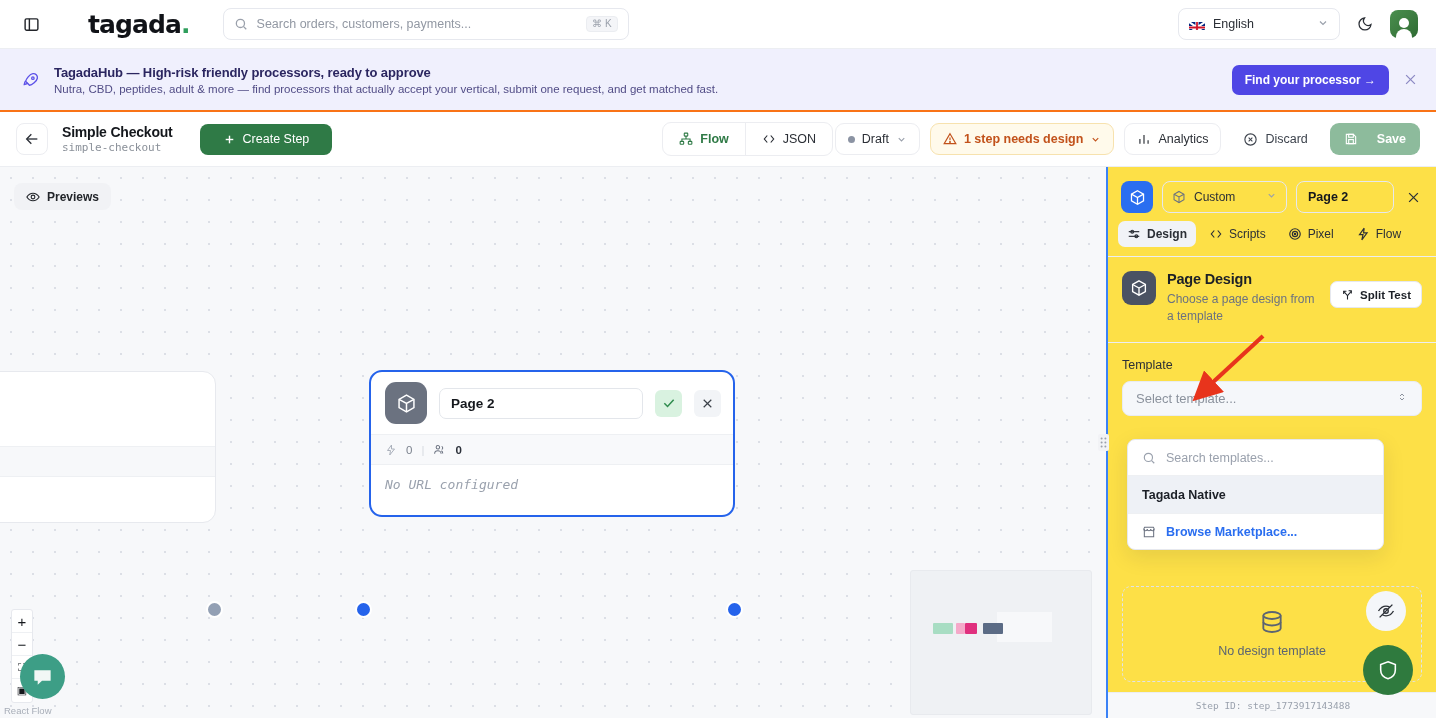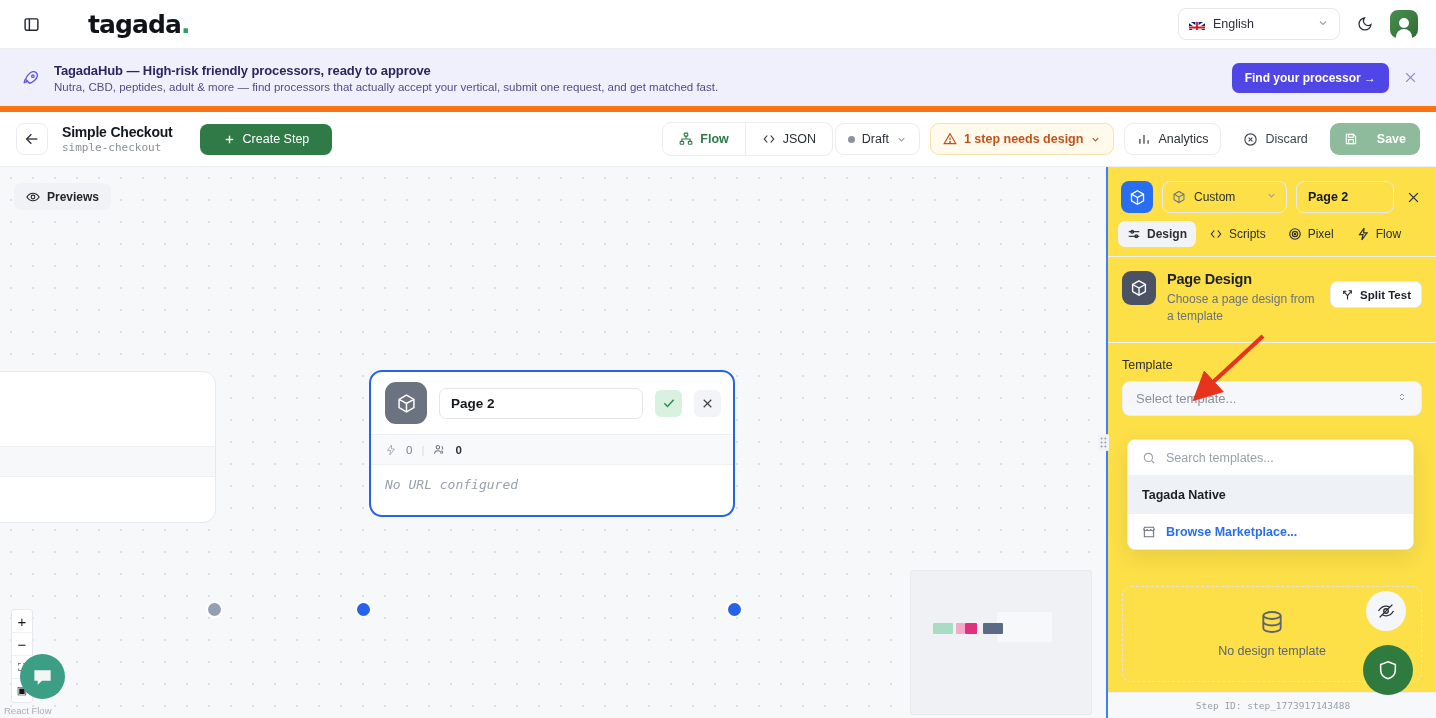--- a/index.html
+++ b/index.html
@@ -52,21 +52,21 @@
     background: linear-gradient(135deg, #4a8f4f, #2f6b33);
     display: flex; align-items: flex-end; justify-content: center; overflow: hidden; cursor: pointer;
   }
   .avatar .head { width: 10px; height: 10px; border-radius: 50%; background: #fff; position: relative; top: -10px; }
   .avatar .body { width: 16px; height: 9px; border-radius: 8px 8px 0 0; background: #fff; position:absolute; margin-top: 19px; }
 
   
   .banner {
     position: absolute; top: 49px; left: 0; width: 1436px; height: 63px;
     background: #f0f0fd; display: flex; align-items: center; padding: 0 18px;
-    border-bottom: 6px solid #f97316;
+    border-bottom: 2px solid #f97316;
   }
   .banner .rocket { color: #5d52e8; width: 26px; display:flex; align-items:center; justify-content:center; }
   .banner .btext { margin-left: 10px; }
   .banner .btitle { font-size: 13px; font-weight: 700; color: #2b2660; letter-spacing: -0.1px; }
   .banner .bsub { font-size: 11.5px; color: #514c86; margin-top: 3px; }
   .banner-actions { margin-left: auto; display: flex; align-items: center; gap: 14px; }
   .btn-processor {
     background: #4f46e5; color: #fff; font-size: 12px; font-weight: 700;
     border-radius: 7px; padding: 8px 13px; cursor: pointer; border: none; white-space: nowrap;
   }
@@ -255,21 +255,21 @@
   }
   .tmpl-sec { padding: 15px 14px 0 14px; }
   .tmpl-label { font-size: 12.5px; color: #2b2f36; }
   .tmpl-select {
     margin-top: 9px; height: 35px; background: #f5f7fa; border: 1px solid #e9ecf1;
     border-radius: 8px; display: flex; align-items: center; padding: 0 13px;
     font-size: 13px; color: #8b929d; cursor: pointer;
   }
   .tmpl-select .ud { margin-left: auto; color: #8b929d; }
   .dropdown {
-    position: absolute; left: 19px; top: 272px; width: 287px;
+    position: absolute; left: 19px; top: 272px; width: 257px;
     background: #fff; border: 1px solid #e6e8ee; border-radius: 8px;
     box-shadow: 0 7px 22px rgba(22,28,45,0.10); overflow: hidden; z-index: 10;
   }
   .dd-search {
     height: 36px; display: flex; align-items: center; gap: 10px; padding: 0 14px;
     border-bottom: 1px solid #eef0f3; font-size: 12.5px; color: #9aa1ad; cursor: text;
   }
   .dd-item {
     height: 37px; display: flex; align-items: center; padding: 0 14px;
     font-size: 12.5px; font-weight: 700; color: #1c2027; cursor: pointer;
@@ -310,20 +310,30 @@
 
   <div class="topbar">
     <div class="sidebar-toggle">
       <svg width="17" height="17" viewBox="0 0 24 24" fill="none" stroke="currentColor" stroke-width="2">
         <rect x="3" y="4" width="18" height="16" rx="2"></rect>
           <line x1="9" y1="4" x2="9" y2="20"></line>
       </svg>
     </div>
     <div class="brand">
       <span>tagada</span><span class="dot">.</span>
+    </div>
+    <div class="searchbox">
+      <span class="sicon">
+        <svg width="14" height="14" viewBox="0 0 24 24" fill="none" stroke="currentColor" stroke-width="2.2">
+            <circle cx="11" cy="11" r="7"></circle>
+            <line x1="16.5" y1="16.5" x2="21" y2="21"></line>
+          </svg>
+      </span>
+      <span class="sph">Search orders, customers, payments...</span>
+      <span class="kbd">⌘ K</span>
     </div>
     <div class="topbar-right">
       <div class="lang-select">
         <span class="flag">
           <svg width="16" height="11" viewBox="0 0 16 11">
               <rect width="16" height="11" fill="#00247d"></rect>
               <path d="M0 0l16 11M16 0L0 11" stroke="#fff" stroke-width="2.2"></path>
               <path d="M8 0v11M0 5.5h16" stroke="#fff" stroke-width="3.2"></path>
               <path d="M8 0v11M0 5.5h16" stroke="#cf142b" stroke-width="1.8"></path>
             </svg>

